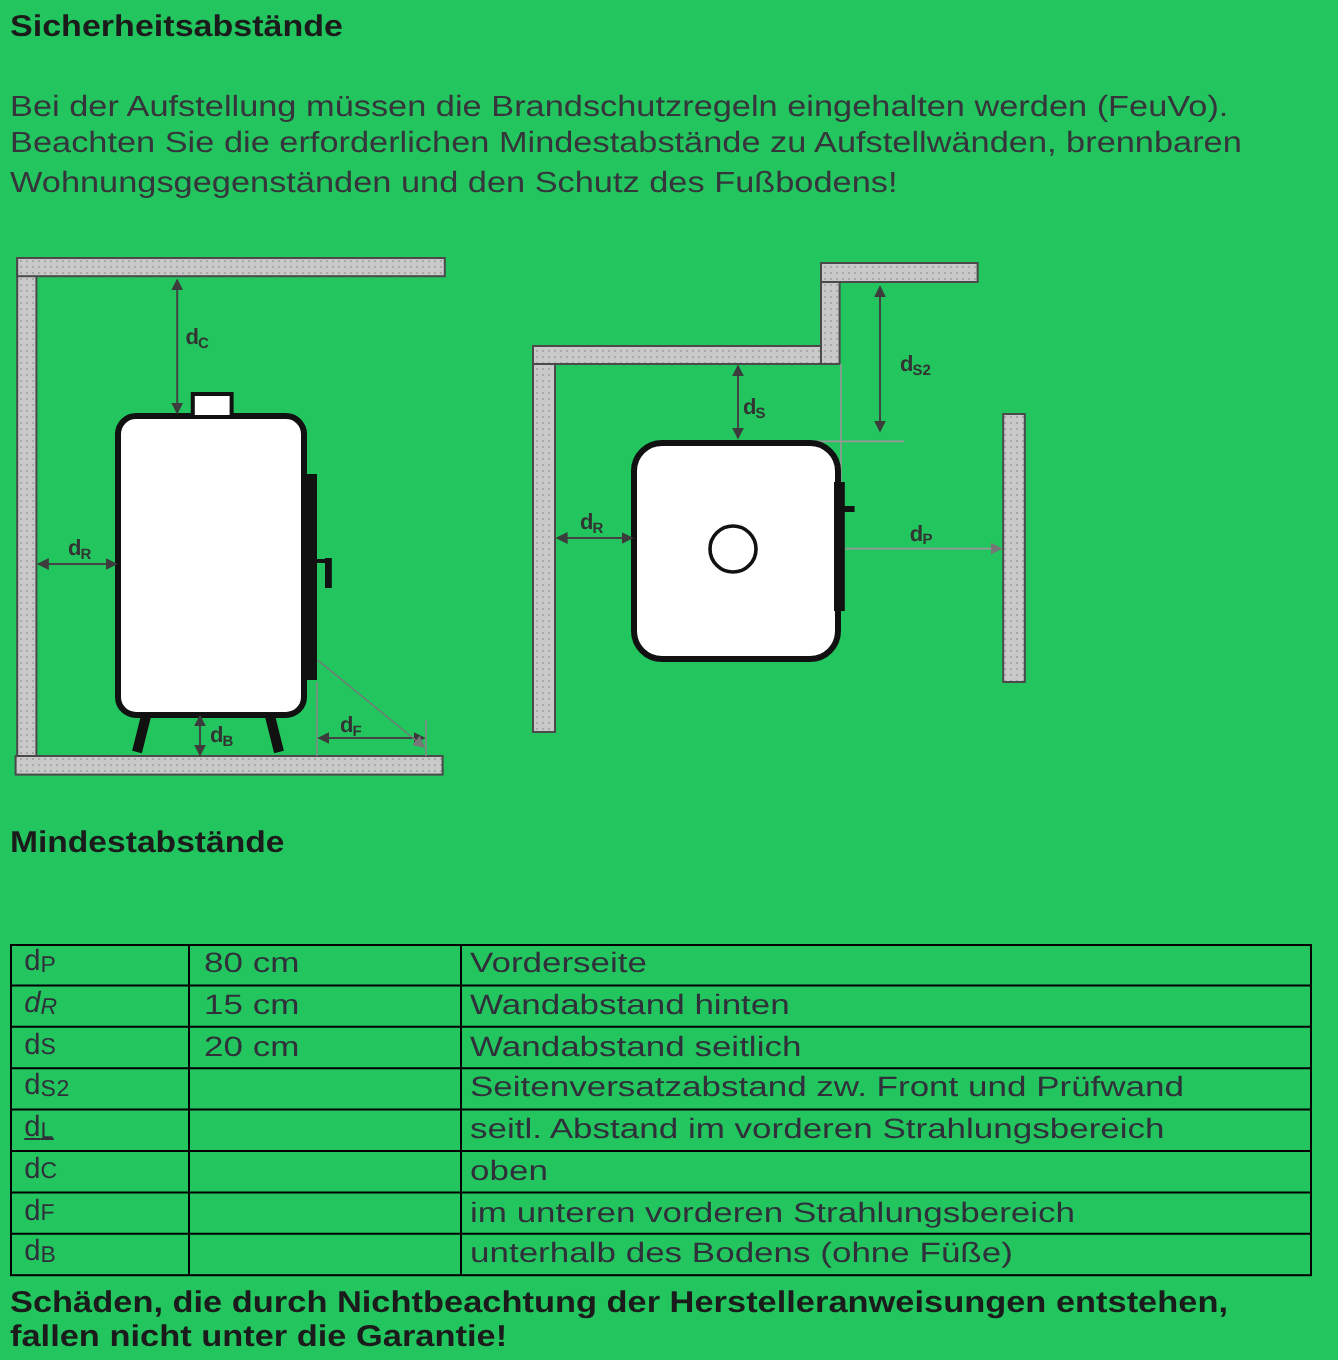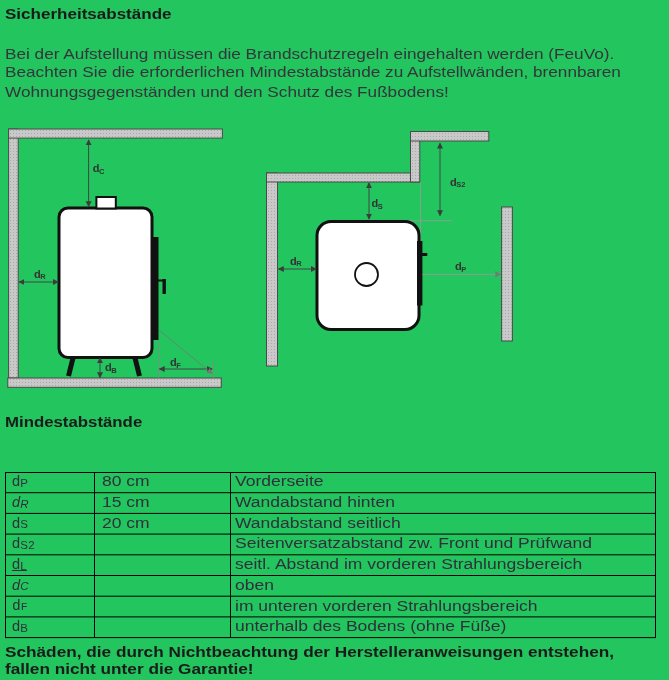--- a/index.html
+++ b/index.html
@@ -126,23 +126,23 @@
   <div class="cell" style="left:7.6px;top:22.0px;font-style:italic;">d<sub class="t">R</sub></div>
   <div class="cell sx" style="left:97.8px;top:22.0px;">15 cm</div>
   <div class="cell sx" style="left:230.6px;top:22.0px;">Wandabstand hinten</div>
   <div class="cell" style="left:7.6px;top:42.7px;">d<sub class="t">S</sub></div>
   <div class="cell sx" style="left:97.8px;top:42.7px;">20 cm</div>
   <div class="cell sx" style="left:230.6px;top:42.7px;">Wandabstand seitlich</div>
   <div class="cell" style="left:7.6px;top:63.4px;">d<sub class="t">S2</sub></div>
   <div class="cell sx" style="left:230.6px;top:63.4px;">Seitenversatzabstand zw. Front und Prüfwand</div>
   <div class="cell" style="left:7.6px;top:84.1px;text-decoration:underline;">d<sub class="t">L</sub></div>
   <div class="cell sx" style="left:230.6px;top:84.1px;">seitl. Abstand im vorderen Strahlungsbereich</div>
-  <div class="cell" style="left:7.6px;top:104.8px;font-style:italic;">d<sub class="t">C</sub></div>
+  <div class="cell" style="left:7.6px;top:104.8px;">d<sub class="t">C</sub></div>
   <div class="cell sx" style="left:230.6px;top:104.8px;">oben</div>
-  <div class="cell" style="left:7.6px;top:125.5px;font-family:Liberation Mono, monospace;">d<sub class="t">F</sub></div>
+  <div class="cell" style="left:7.6px;top:125.5px;">d<sub class="t">F</sub></div>
   <div class="cell sx" style="left:230.6px;top:125.5px;">im unteren vorderen Strahlungsbereich</div>
   <div class="cell" style="left:7.6px;top:146.2px;">d<sub class="t">B</sub></div>
   <div class="cell sx" style="left:230.6px;top:146.2px;">unterhalb des Bodens (ohne Füße)</div>
   </div>
 
   <div class="abs bb" style="left:5px;top:642.6px;">Schäden, die durch Nichtbeachtung der Herstelleranweisungen entstehen,</div>
   <div class="abs bb" style="left:5px;top:659.8px;">fallen nicht unter die Garantie!</div>
 
 </div>
 

